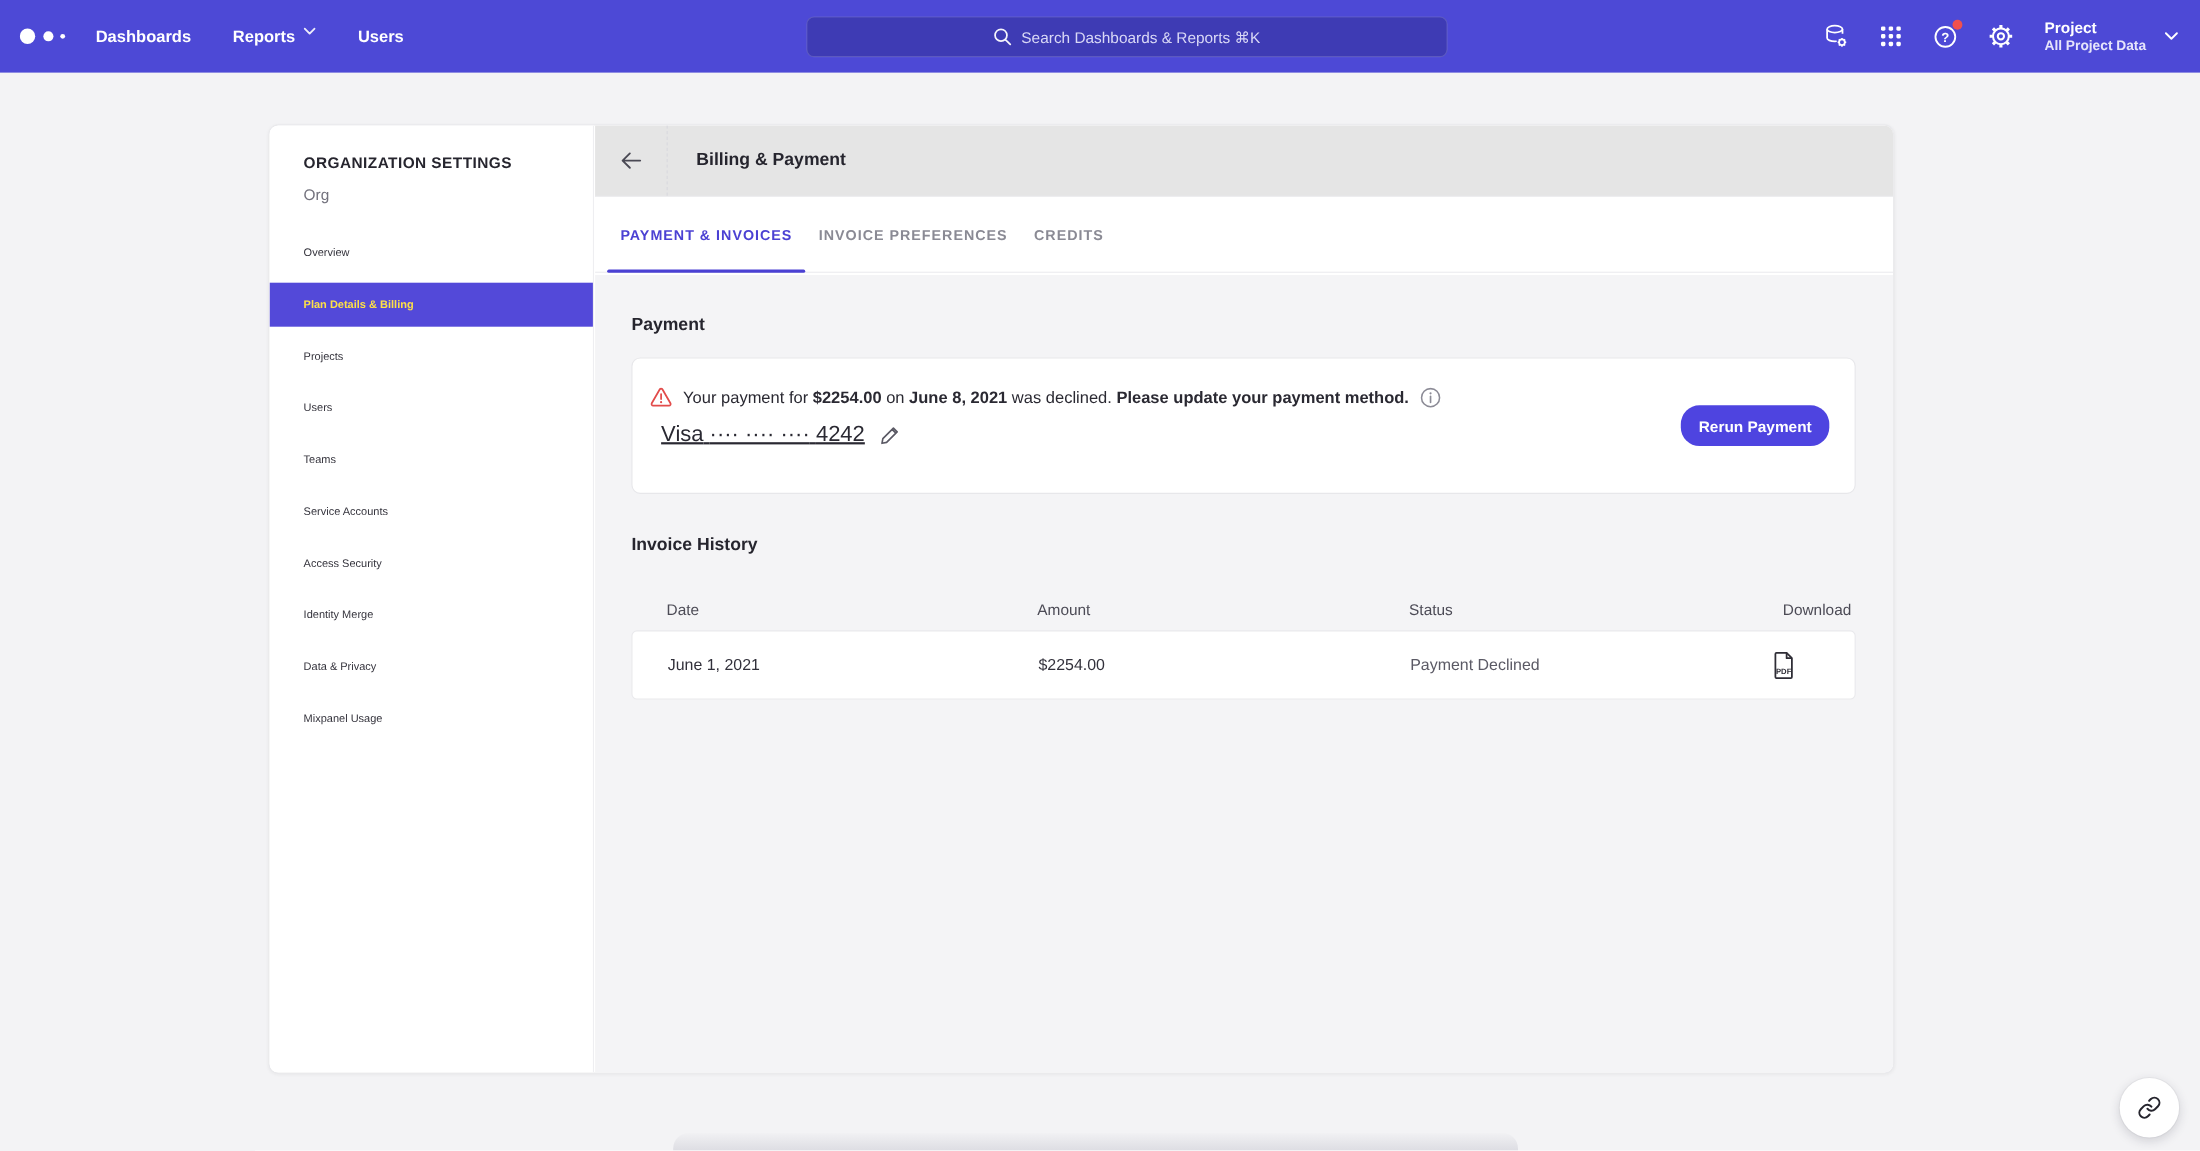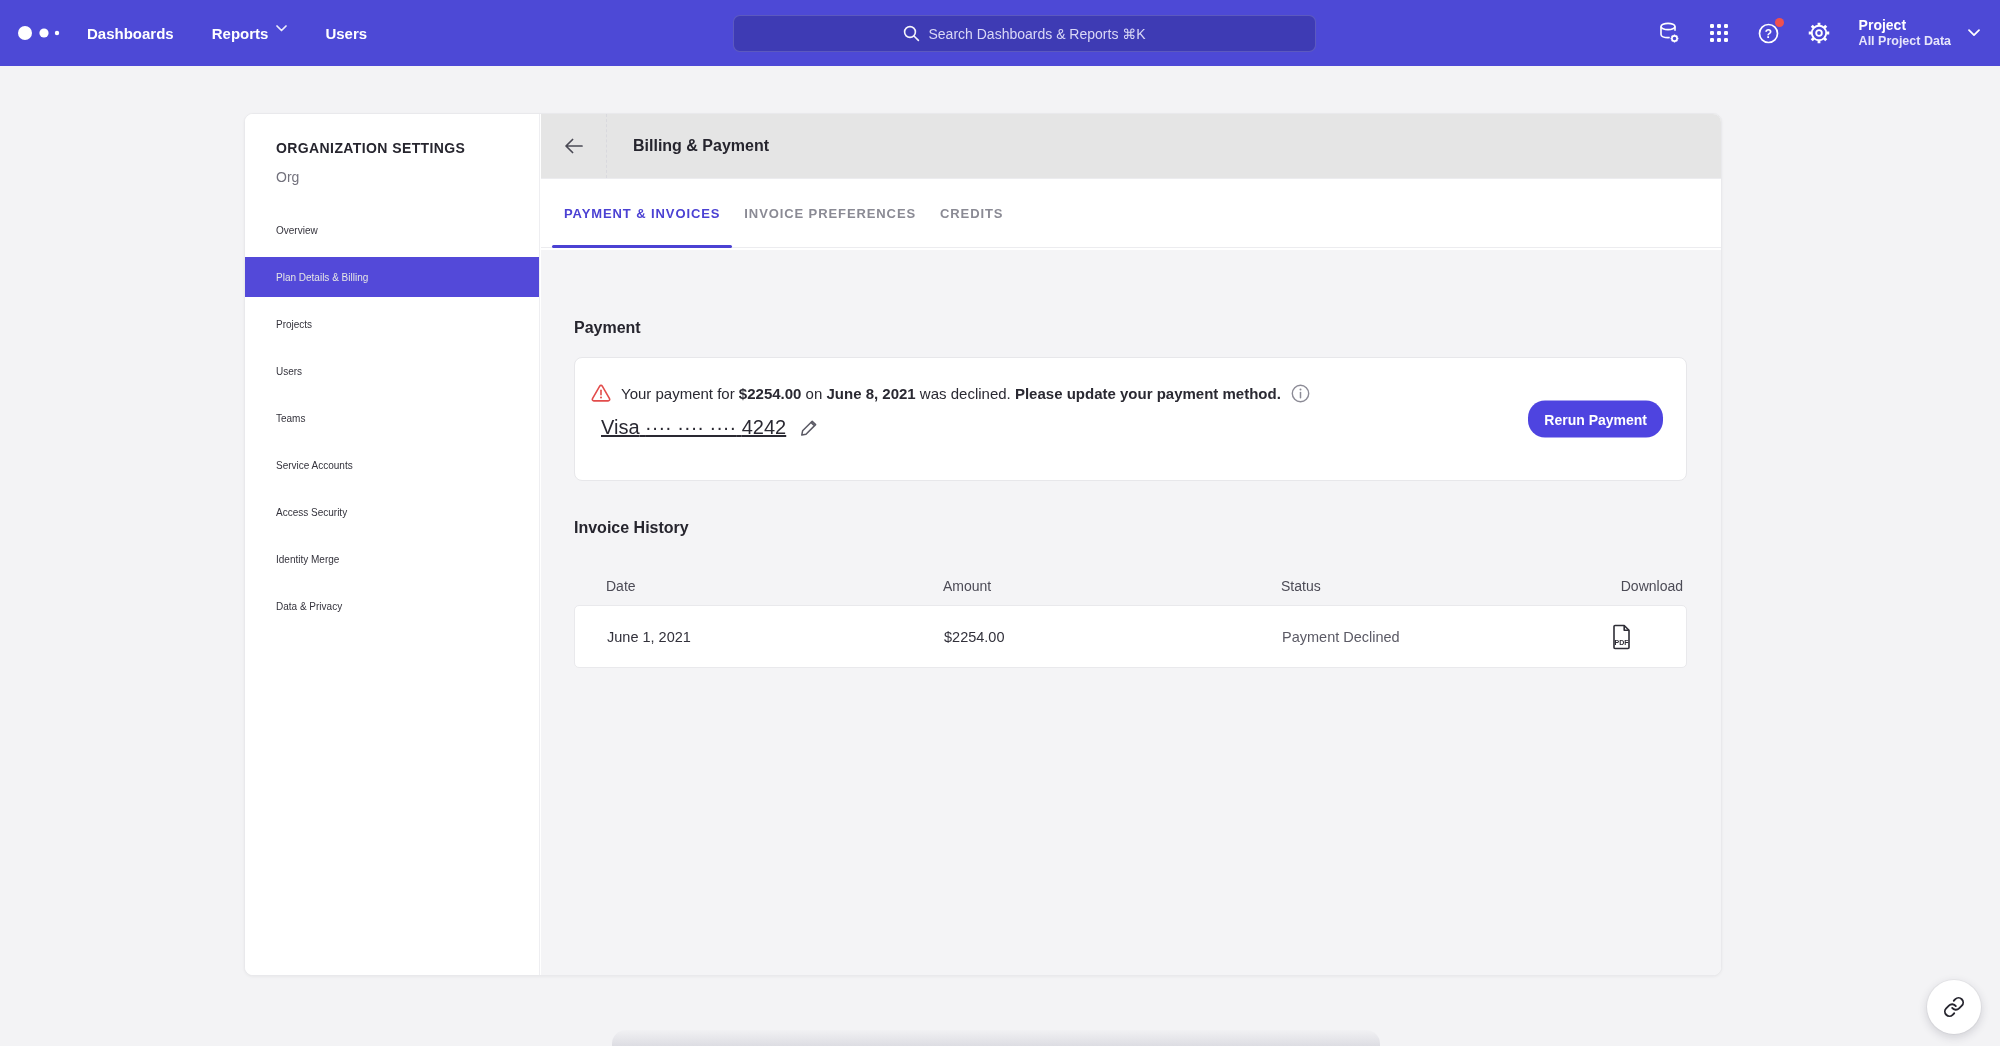--- a/index.html
+++ b/index.html
@@ -57,21 +57,21 @@
     position:absolute; left:0; top:0; bottom:0; width:295px;
     background:#fff; border-right:1px solid #eeeef1; padding-top:26px;
   }
   .sb-title { margin-left:31px; font-size:14px; font-weight:bold; letter-spacing:.4px; color:#26252e; }
   .sb-org { margin:13px 0 0 31px; font-size:14px; color:#73727d; }
   .sb-items { margin-top:25px; }
   .sb-item {
     height:40px; margin-bottom:7px; display:flex; align-items:center;
     padding-left:31px; font-size:10px; color:#34333c; cursor:pointer; white-space:nowrap;
   }
-  .sb-item.active { background:#5349d9; color:#e5e5e5; font-weight:normal; }
+  .sb-item.active { background:#5349d9; color:#fde047; font-weight:bold; }
 
   .main { position:absolute; left:296px; top:0; right:0; bottom:0; }
   .main-header { height:65px; border-bottom:1px solid #ececef; display:flex; align-items:center; background:#e5e5e5; }
   .back-btn {
     width:66px; height:100%; display:flex; align-items:center; justify-content:center;
     border-right:1px dashed #d9d9de; cursor:pointer;
   }
   .page-title { margin-left:26px; font-size:16px; font-weight:bold; color:#26252e; }
 
   .tabbar { height:69px; border-bottom:1px solid #ececef; display:flex; padding-left:11px; background:#fff; }
@@ -83,21 +83,21 @@
   .tab.active { color:#4b41d3; }
   .tab.active::after {
     content:""; position:absolute; left:0; right:0; bottom:-1px; height:3px;
     background:#4b41d3; border-radius:2px;
   }
 
   .content {
     position:absolute; top:136px; left:0; right:0; bottom:0;
     background:#f4f4f6; padding:37px 34px 0 33px;
   }
-  .section-title { font-size:16px; font-weight:bold; color:#26252e;margin-top:32px; }
+  .section-title { font-size:16px; font-weight:bold; color:#26252e; }
 
   .payment-card {
     margin-top:20px; height:124px; background:#fff; border:1px solid #e7e7ea;
     border-radius:8px; position:relative; padding:26px 23px 0 16px;
   }
   .warning-row { display:flex; align-items:center; font-size:15px; color:#2a2932; }
   .warning-row .warn-icon { margin-right:10px; flex:0 0 auto; }
   .warning-row b { font-weight:bold; }
   .info-btn { margin-left:10px; cursor:pointer; flex:0 0 auto; }
   .card-row { margin:13px 0 0 10px; display:flex; align-items:center; font-size:20px; color:#2a2932;text-decoration:underline; }
@@ -236,20 +236,21 @@
     <div class="sb-items">
       <div class="sb-item">Overview</div>
       <div class="sb-item active">Plan Details &amp; Billing</div>
       <div class="sb-item">Projects</div>
       <div class="sb-item">Users</div>
       <div class="sb-item">Teams</div>
       <div class="sb-item">Service Accounts</div>
       <div class="sb-item">Access Security</div>
       <div class="sb-item">Identity Merge</div>
       <div class="sb-item">Data &amp; Privacy</div>
+      <div class="sb-item">Mixpanel Usage</div>
     </div>
   </div>
 
   <div class="main">
 
     <div class="main-header">
       <div class="back-btn">
         <span>
           <svg width="21" height="20" viewBox="0 0 21 20">
               <path d="M19 10H3.2M9.6 3.5L3 10l6.6 6.5" fill="none" stroke="#4a4954" stroke-width="1.7" stroke-linecap="round" stroke-linejoin="round"></path>

